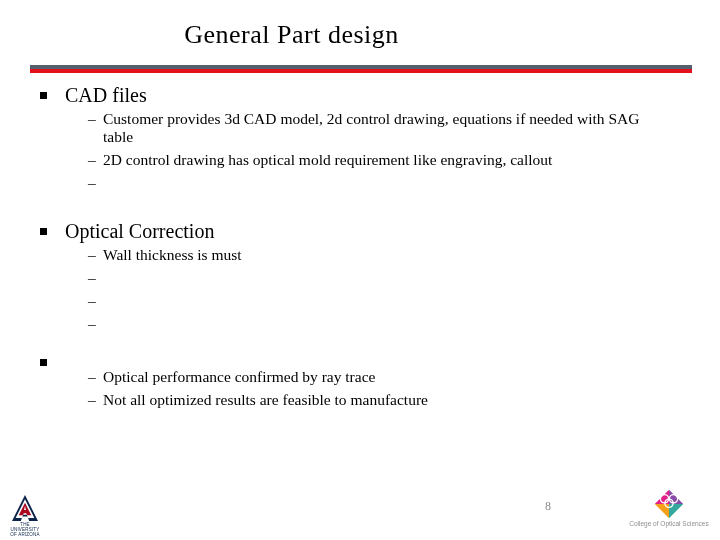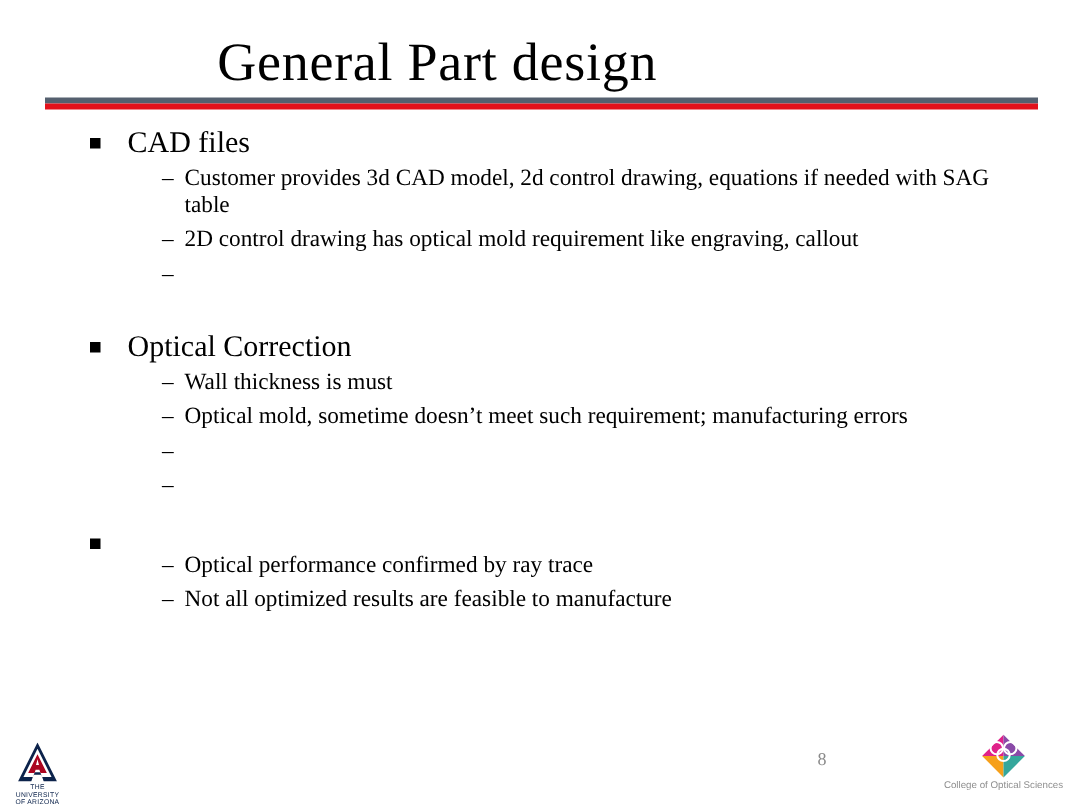--- a/index.html
+++ b/index.html
@@ -10,31 +10,31 @@
     color:#000;
     position:relative;
     overflow:hidden;
   }
   .slide { position:absolute; inset:0; }
 
   
   .title {
     position:absolute; top:20px; left:0; width:583px;
     margin:0; text-align:center;
-    font-size:36px; font-weight:400; color:#000;
+    font-size:26px; font-weight:400; color:#000;
     letter-spacing:0.5px;
   }
 
   
   .rule { position:absolute; top:65px; left:30px; width:662px; }
   .rule-top    { height:4px; background:#55606F; }
   .rule-bottom { height:4px; background:#E3111B; }
 
   
-  .body-text { position:absolute; top:82px; left:0; width:640px;margin-left:20px; }
+  .body-text { position:absolute; top:82px; left:0; width:640px; }
   .section + .section { margin-top:26px; }
 
   .heading-row {
     display:flex; align-items:center;
     padding-left:40px; line-height:26px;
   }
   .sq {
     width:7px; height:7px; background:#000;
     flex:none; margin-right:18px;
   }
@@ -112,21 +112,20 @@
         <span class="sq"></span>
         <h2 class="heading">Optical Correction</h2>
       </div>
       <ul class="sub-list">
         <li class="sub-item">
           <span class="dash">–</span>
           <span class="li-text">Wall thickness is must</span>
         </li>
         <li class="sub-item">
           <span class="dash">–</span>
-          <span class="li-text w2">Optical mold, sometime doesn’t meet such requirement; manufacturing errors</span>
         </li>
         <li class="sub-item">
           <span class="dash">–</span>
         </li>
         <li class="sub-item">
           <span class="dash">–</span>
         </li>
       </ul>
     </div>
 

